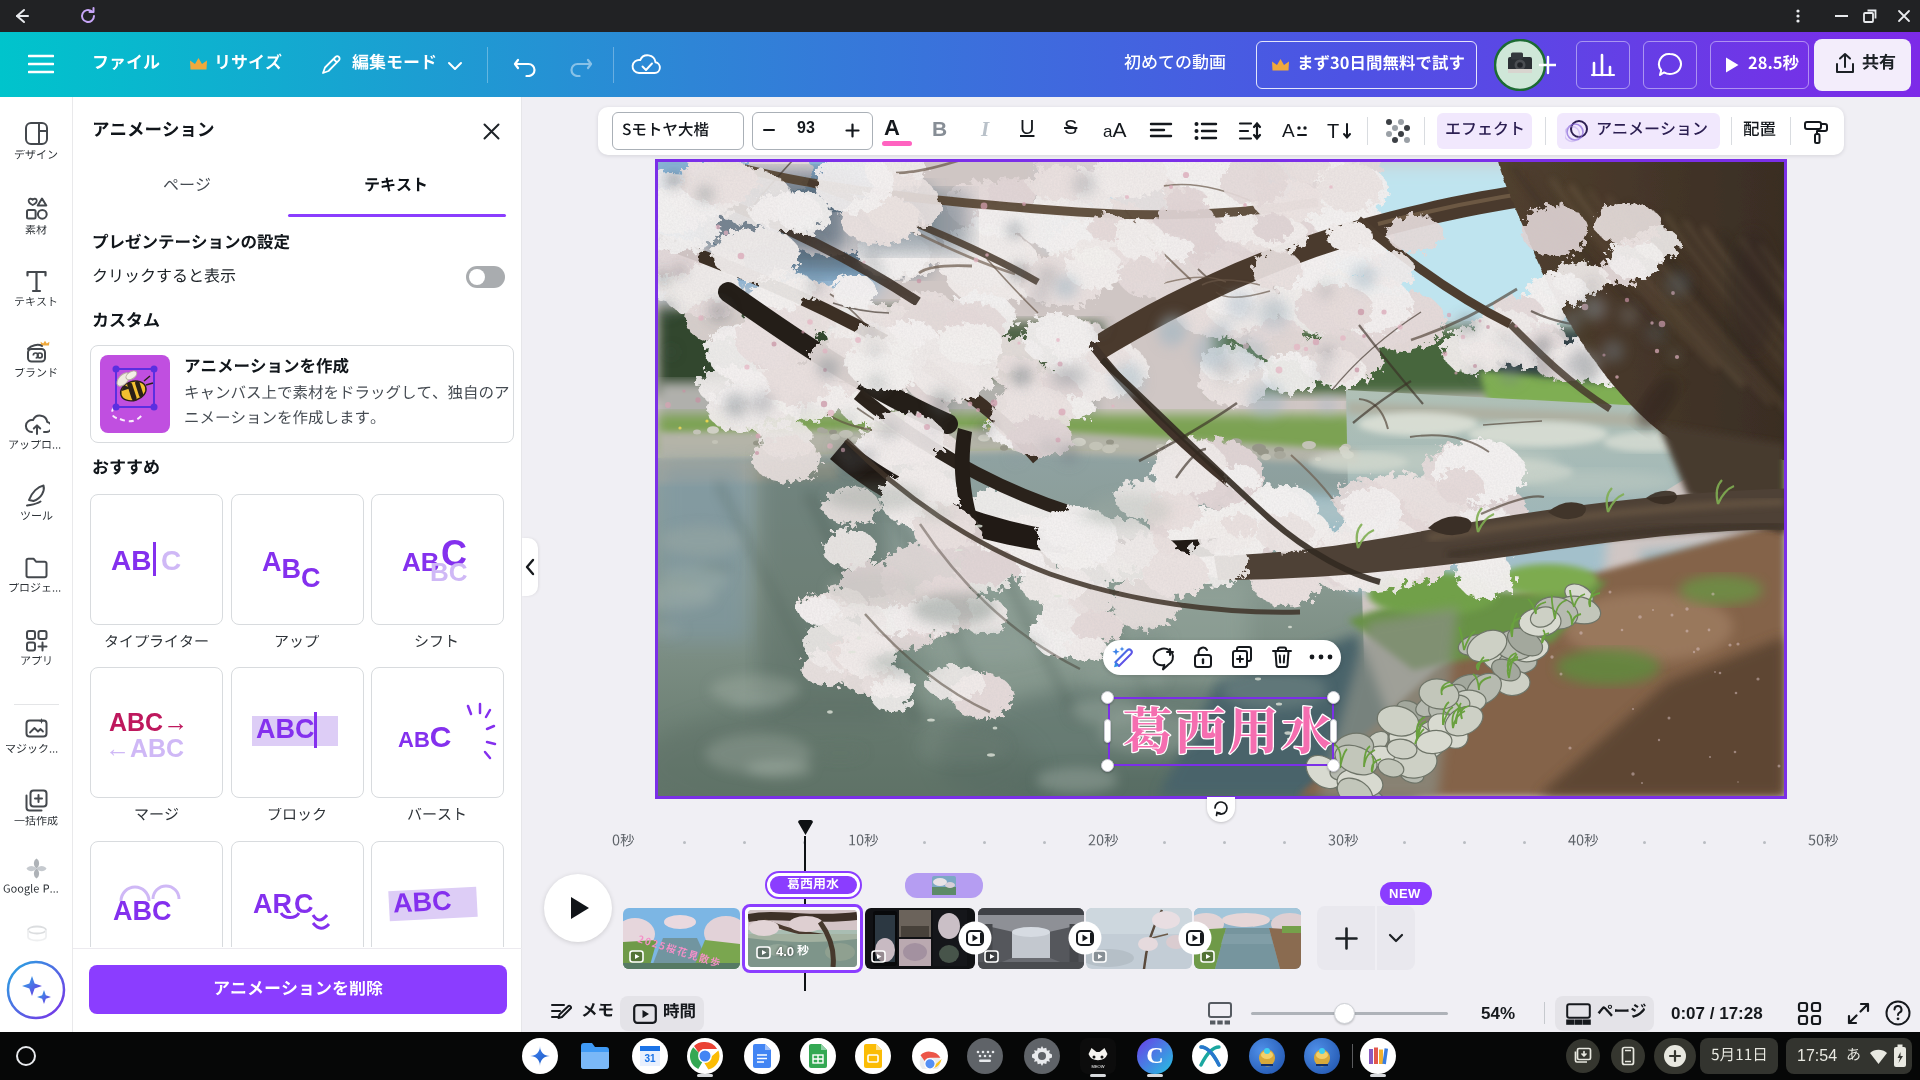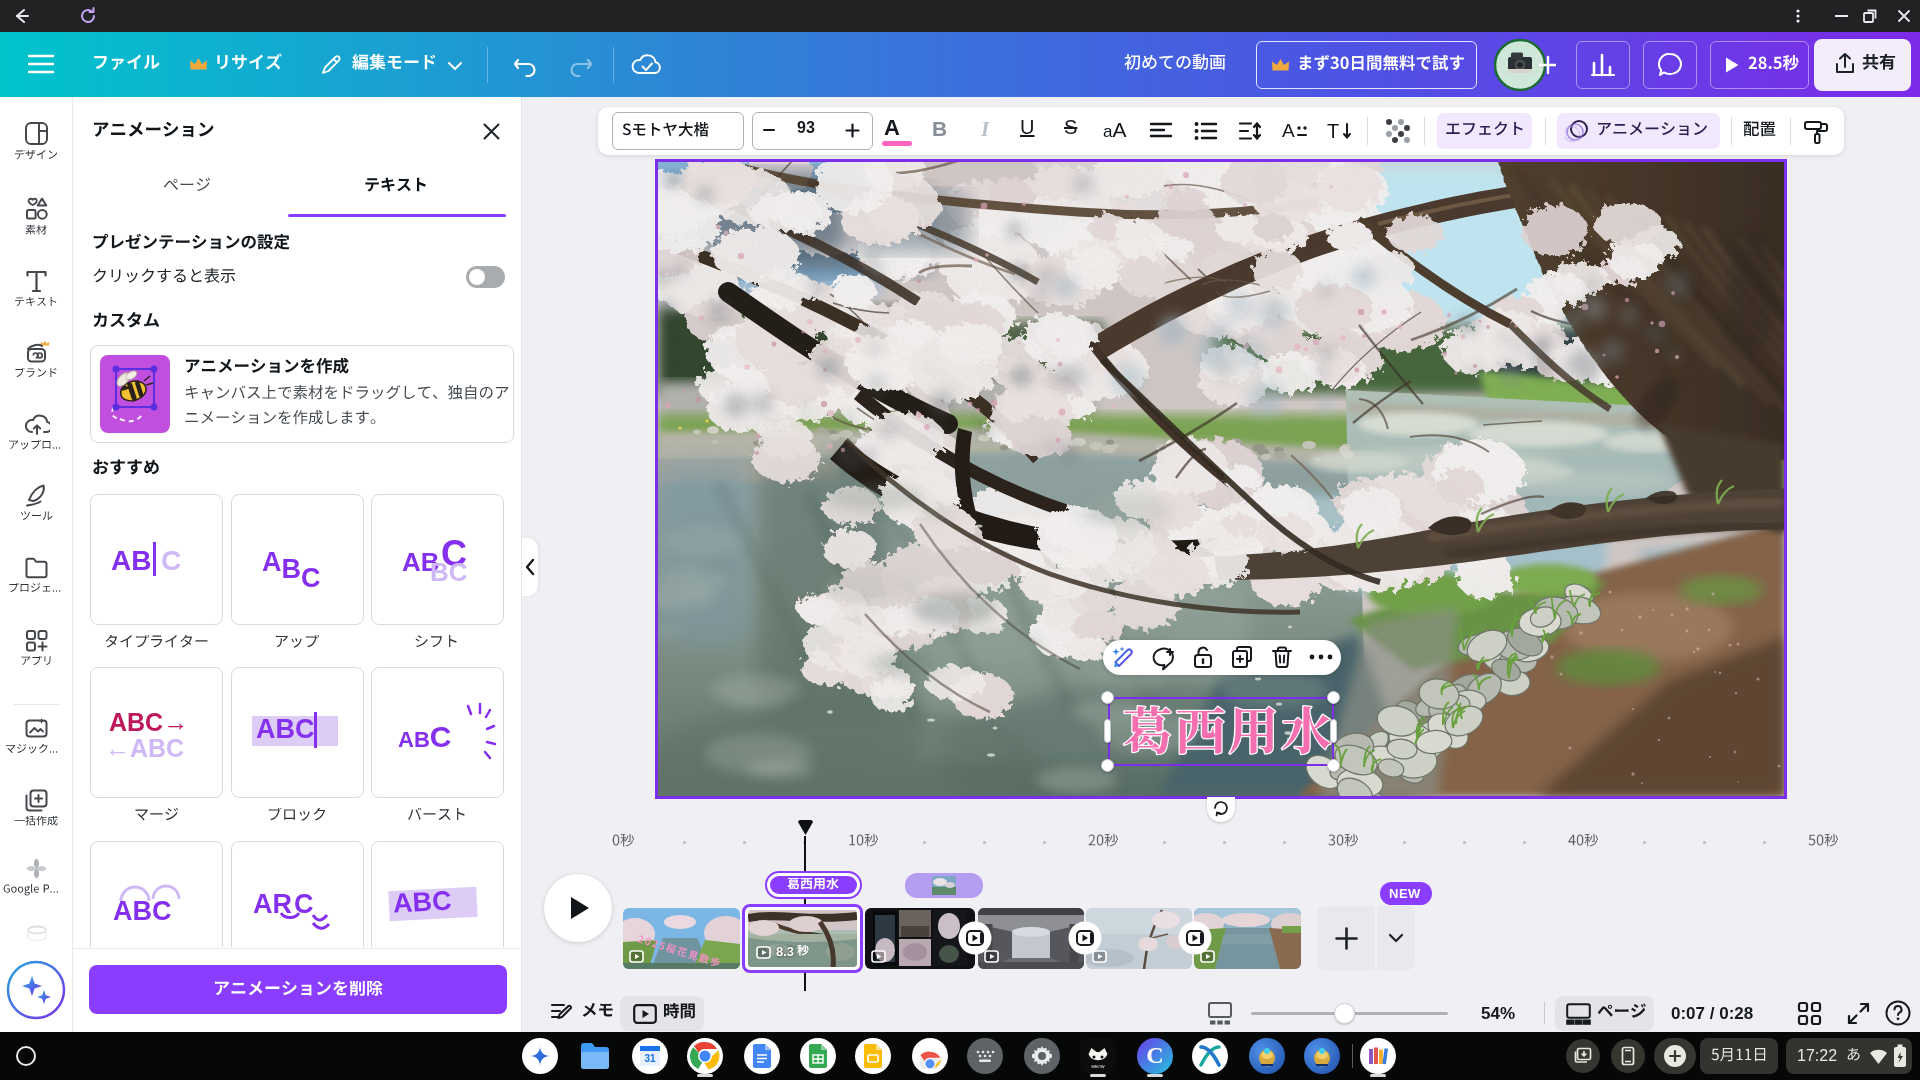--- a/index.html
+++ b/index.html
@@ -1496,21 +1496,21 @@
       <ellipse cx="16" cy="18" rx="15" ry="8" fill="#e2d4d6"></ellipse>
       <ellipse cx="58" cy="14" rx="17" ry="8" fill="#decfd1"></ellipse>
       <ellipse cx="92" cy="42" rx="15" ry="9" fill="#8fa090"></ellipse>
       <path d="M72 12 C82 26 87 40 85 57" stroke="#46382c" stroke-width="5" fill="none"></path>
       <ellipse cx="30" cy="40" rx="12" ry="6" fill="#93a698"></ellipse>
     </svg></div>
 <svg class="abs" style="left:756px;top:946px" width="15" height="13" viewBox="0 0 15 13">
     <rect x="1" y="1" width="13" height="11" rx="2.5" stroke="#fff" stroke-width="1.6" fill="rgba(0,0,0,.25)"></rect>
     <path d="M6 4 L10.5 6.5 L6 9 Z" fill="#fff"></path>
   </svg>
-<div class="abs" style="left:776px;top:944px;width:30px;height:17px;color:#fff;font:bold 13px 'Liberation Sans';text-shadow:0 0 3px rgba(0,0,0,.7)">8.3</div>
+<div class="abs" style="left:776px;top:944px;width:30px;height:17px;color:#fff;font:bold 13px 'Liberation Sans';text-shadow:0 0 3px rgba(0,0,0,.7)">4.0</div>
 <svg class="abs" style="left:797px;top:945px" width="14" height="15" viewBox="0 -9.4 14 15">
     <path d="M7.5 -10.2V-4.0C7.5 -3.9 7.5 -3.8 7.4 -3.8C7.2 -3.8 6.8 -3.8 6.3 -3.8C6.5 -3.4 6.7 -2.8 6.8 -2.4C7.5 -2.4 8.1 -2.5 8.5 -2.7C8.9 -2.9 9.0 -3.3 9.0 -4.0V-10.2ZM5.8 -8.1C5.6 -6.8 5.2 -5.5 4.5 -4.6C4.9 -4.5 5.5 -4.2 5.8 -4.0C6.4 -4.9 6.9 -6.4 7.1 -7.9ZM9.3 -7.8C9.8 -6.8 10.3 -5.3 10.4 -4.4L11.8 -4.8C11.6 -5.8 11.1 -7.2 10.5 -8.3ZM9.8 -4.2C9.0 -1.8 7.4 -0.7 4.6 -0.3C4.9 0.1 5.3 0.6 5.4 1.1C8.5 0.3 10.3 -1.0 11.2 -3.9ZM4.1 -10.1C3.2 -9.7 1.7 -9.3 0.3 -9.1C0.5 -8.8 0.7 -8.3 0.8 -8.0C1.2 -8.0 1.7 -8.1 2.2 -8.2V-6.8H0.5V-5.5H2.0C1.6 -4.3 0.9 -3.0 0.2 -2.2C0.5 -1.9 0.8 -1.3 0.9 -0.9C1.4 -1.5 1.8 -2.3 2.2 -3.3V1.1H3.6V-3.6C3.9 -3.2 4.2 -2.7 4.3 -2.4L5.2 -3.6C4.9 -3.8 3.9 -4.9 3.6 -5.1V-5.5H4.9V-6.8H3.6V-8.5C4.1 -8.6 4.6 -8.8 5.1 -9.0Z" fill="#fff"></path>
   </svg>
 <div class="abs" style="left:865px;top:908px;width:110px;height:61px;border-radius:6px;overflow:hidden"><svg width="110" height="61" viewBox="0 0 110 61">
       <rect width="110" height="61" fill="#101114"></rect>
       <rect x="8" y="3" width="24" height="55" rx="3" fill="#08090b"></rect>
       <rect x="10" y="7" width="20" height="47" fill="#2c3842"></rect>
       <ellipse cx="20" cy="42" rx="10" ry="12" fill="#c8bac2"></ellipse>
       <rect x="34" y="2" width="32" height="27" fill="#6b635b"></rect>
       <rect x="36" y="18" width="28" height="11" fill="#47413a"></rect>
@@ -1632,21 +1632,21 @@
       <rect x="1.2" y="17.5" width="6" height="3.3" fill="#16191d"></rect>
       <rect x="9.5" y="17.5" width="6" height="3.3" fill="#16191d"></rect>
       <rect x="17.8" y="17.5" width="6" height="3.3" fill="#16191d"></rect>
     </g>
   </svg>
 <div style="position:absolute;left:1597px;top:1004px">
     <svg class="t" width="50" height="19" viewBox="0 -12.9 50 19" style="overflow:visible">
       <path transform="translate(0,0)" d="M11.9 -10.1C11.9 -10.7 12.4 -11.2 13.0 -11.2C13.5 -11.2 14.0 -10.7 14.0 -10.1C14.0 -9.5 13.5 -9.1 13.0 -9.1C12.4 -9.1 11.9 -9.5 11.9 -10.1ZM10.8 -10.1C10.8 -8.9 11.8 -8.0 13.0 -8.0C14.2 -8.0 15.1 -8.9 15.1 -10.1C15.1 -11.3 14.2 -12.2 13.0 -12.2C11.8 -12.2 10.8 -11.3 10.8 -10.1ZM0.6 -4.7 2.6 -2.7C2.9 -3.1 3.3 -3.7 3.6 -4.2C4.3 -5.1 5.5 -6.7 6.1 -7.5C6.6 -8.1 6.9 -8.2 7.5 -7.6C8.1 -7.0 9.5 -5.4 10.5 -4.3C11.5 -3.2 12.9 -1.5 14.0 -0.1L15.8 -2.0C14.5 -3.4 12.8 -5.2 11.7 -6.4C10.7 -7.5 9.5 -8.8 8.3 -9.8C7.1 -11.0 6.1 -10.8 5.1 -9.7C4.0 -8.3 2.7 -6.7 1.9 -6.0C1.4 -5.5 1.1 -5.1 0.6 -4.7Z M18.0 -7.6V-5.0C18.6 -5.1 19.7 -5.1 20.7 -5.1C22.6 -5.1 28.1 -5.1 29.5 -5.1C30.2 -5.1 31.1 -5.1 31.5 -5.0V-7.6C31.0 -7.6 30.3 -7.5 29.5 -7.5C28.1 -7.5 22.6 -7.5 20.7 -7.5C19.8 -7.5 18.6 -7.6 18.0 -7.6Z M45.0 -12.7 43.7 -12.1C44.3 -11.3 44.6 -10.5 45.1 -9.5L46.5 -10.1C46.2 -10.9 45.5 -12.0 45.0 -12.7ZM47.3 -13.5 45.9 -12.9C46.5 -12.1 46.9 -11.4 47.5 -10.4L48.9 -11.0C48.5 -11.7 47.8 -12.8 47.3 -13.5ZM37.9 -13.0 36.7 -11.2C37.8 -10.6 39.5 -9.5 40.4 -8.8L41.6 -10.6C40.8 -11.2 39.0 -12.4 37.9 -13.0ZM34.8 -1.3 36.1 0.9C37.5 0.6 39.9 -0.2 41.6 -1.1C44.3 -2.7 46.6 -4.8 48.1 -7.1L46.8 -9.3C45.5 -7.0 43.2 -4.7 40.4 -3.1C38.6 -2.1 36.7 -1.6 34.8 -1.3ZM35.3 -9.2 34.1 -7.4C35.2 -6.8 37.0 -5.7 37.9 -5.0L39.1 -6.9C38.3 -7.5 36.4 -8.6 35.3 -9.2Z" fill="#16191d"></path>
     </svg>
   </div>
-<div class="abs" style="left:1671px;top:1004px;font:500 17px 'Liberation Sans';color:#16191d;font-weight:bold">0:07<span style="color:#16191d"> / 0:28</span></div>
+<div class="abs" style="left:1671px;top:1004px;font:500 17px 'Liberation Sans';color:#16191d;font-weight:bold">0:07<span style="color:#16191d"> / 17:28</span></div>
 <svg class="abs" style="left:1797px;top:1001px" width="25" height="25" viewBox="0 0 25 25">
     <g stroke="#16191d" stroke-width="2.2" fill="none">
       <rect x="2" y="2" width="8" height="8" rx="2"></rect>
       <rect x="15" y="2" width="8" height="8" rx="2"></rect>
       <rect x="2" y="15" width="8" height="8" rx="2"></rect>
       <rect x="15" y="15" width="8" height="8" rx="2"></rect>
     </g>
   </svg>
 <svg class="abs" style="left:1846px;top:1001px" width="25" height="25" viewBox="0 0 25 25">
     <g stroke="#16191d" stroke-width="2.2" fill="none" stroke-linecap="round" stroke-linejoin="round">
@@ -1815,21 +1815,21 @@
       <path d="M7 2 v10 M2 7 h10" stroke="#35362f" stroke-width="2.2" stroke-linecap="round"></path>
     </svg>
   </div>
 <div class="abs" style="left:1700px;top:1038px;width:78px;height:36px;border-radius:8px;background:#33342f"></div>
 <div class="abs" style="left:1711px;top:1048px">
     <svg class="t" width="57" height="19" viewBox="0 -12.1 57 19">
       <path d="M4.1 0.2C6.0 0.2 7.8 -1.2 7.8 -3.7C7.8 -6.2 6.2 -7.3 4.4 -7.3C3.7 -7.3 3.2 -7.1 2.7 -6.9L2.9 -10.2H7.2V-11.4H1.7L1.3 -6.1L2.1 -5.6C2.7 -6.0 3.2 -6.2 4.0 -6.2C5.4 -6.2 6.3 -5.3 6.3 -3.7C6.3 -2.0 5.3 -1.0 3.9 -1.0C2.6 -1.0 1.8 -1.6 1.1 -2.2L0.4 -1.3C1.2 -0.5 2.3 0.2 4.1 0.2Z M11.8 -12.2V-7.4C11.8 -4.9 11.6 -1.8 9.1 0.4C9.3 0.6 9.8 1.0 9.9 1.3C11.5 -0.1 12.2 -1.8 12.6 -3.6H20.1V-0.5C20.1 -0.2 20.0 -0.0 19.6 -0.0C19.3 -0.0 18.0 0.0 16.7 -0.0C16.9 0.3 17.1 0.8 17.2 1.2C18.9 1.2 19.9 1.2 20.5 0.9C21.1 0.7 21.3 0.4 21.3 -0.5V-12.2ZM13.0 -11.1H20.1V-8.5H13.0ZM13.0 -7.4H20.1V-4.7H12.8C12.9 -5.6 13.0 -6.5 13.0 -7.4Z M25.5 0.0H31.7V-1.2H29.4V-11.4H28.3C27.7 -11.0 27.0 -10.7 26.0 -10.6V-9.7H28.0V-1.2H25.5Z M34.1 0.0H40.3V-1.2H38.0V-11.4H36.9C36.3 -11.0 35.6 -10.7 34.6 -10.6V-9.7H36.6V-1.2H34.1Z M45.2 -5.5H53.0V-1.1H45.2ZM45.2 -6.6V-10.8H53.0V-6.6ZM44.0 -12.0V1.1H45.2V0.1H53.0V1.0H54.2V-12.0Z" fill="#e9e9e2"></path>
     </svg>
   </div>
 <div class="abs" style="left:1786px;top:1038px;width:126px;height:36px;border-radius:8px;background:#33342f"></div>
-<div class="abs" style="left:1797px;top:1047px;font:16px 'Liberation Sans';color:#e9e9e2">17:22</div>
+<div class="abs" style="left:1797px;top:1047px;font:16px 'Liberation Sans';color:#e9e9e2">17:54</div>
 <div class="abs" style="left:1846px;top:1048px">
     <svg class="t" width="15" height="19" viewBox="0 -11.7 15 19">
       <path d="M9.2 -6.6C8.6 -4.9 7.6 -3.7 6.7 -2.8C6.5 -3.6 6.4 -4.6 6.4 -5.5L6.4 -6.1C7.1 -6.4 8.0 -6.6 8.9 -6.6ZM10.9 -8.3 9.7 -8.6C9.7 -8.3 9.6 -7.9 9.6 -7.7L9.5 -7.5L9.0 -7.6C8.2 -7.6 7.3 -7.4 6.4 -7.2C6.5 -7.8 6.5 -8.4 6.6 -9.0C8.4 -9.1 10.4 -9.3 12.0 -9.6L12.0 -10.7C10.5 -10.3 8.6 -10.2 6.7 -10.1L6.9 -11.2C6.9 -11.4 7.0 -11.7 7.1 -11.9L5.8 -11.9C5.8 -11.7 5.8 -11.5 5.8 -11.2L5.7 -10.0L4.6 -10.0C4.0 -10.0 2.7 -10.1 2.2 -10.2L2.2 -9.1C2.8 -9.0 4.0 -9.0 4.6 -9.0L5.5 -9.0C5.5 -8.3 5.4 -7.5 5.4 -6.8C3.3 -5.8 1.6 -3.9 1.6 -1.9C1.6 -0.7 2.4 -0.0 3.4 -0.0C4.2 -0.0 5.1 -0.4 6.0 -0.9L6.2 -0.0L7.3 -0.4C7.2 -0.7 7.0 -1.1 6.9 -1.6C8.2 -2.7 9.4 -4.3 10.3 -6.5C11.7 -6.0 12.4 -5.0 12.4 -3.9C12.4 -1.9 10.7 -0.5 8.0 -0.3L8.7 0.8C12.2 0.2 13.6 -1.7 13.6 -3.8C13.6 -5.5 12.5 -6.9 10.6 -7.3L10.6 -7.4C10.7 -7.6 10.8 -8.1 10.9 -8.3ZM5.3 -5.7V-5.4C5.3 -4.3 5.5 -3.1 5.7 -2.0C4.9 -1.5 4.2 -1.2 3.6 -1.2C3.1 -1.2 2.8 -1.5 2.8 -2.1C2.8 -3.4 3.9 -4.8 5.3 -5.7Z" fill="#e9e9e2"></path>
     </svg>
   </div>
 <svg class="abs" style="left:1869px;top:1048px" width="19" height="17" viewBox="0 0 19 17">
     <path d="M9.5 16 L1 5 A13 13 0 0 1 18 5 Z" fill="#e9e9e2"></path>
   </svg>
 <svg class="abs" style="left:1893px;top:1044px" width="14" height="24" viewBox="0 0 14 24">
     <rect x="1" y="3" width="12" height="20" rx="2" fill="#e9e9e2"></rect>

